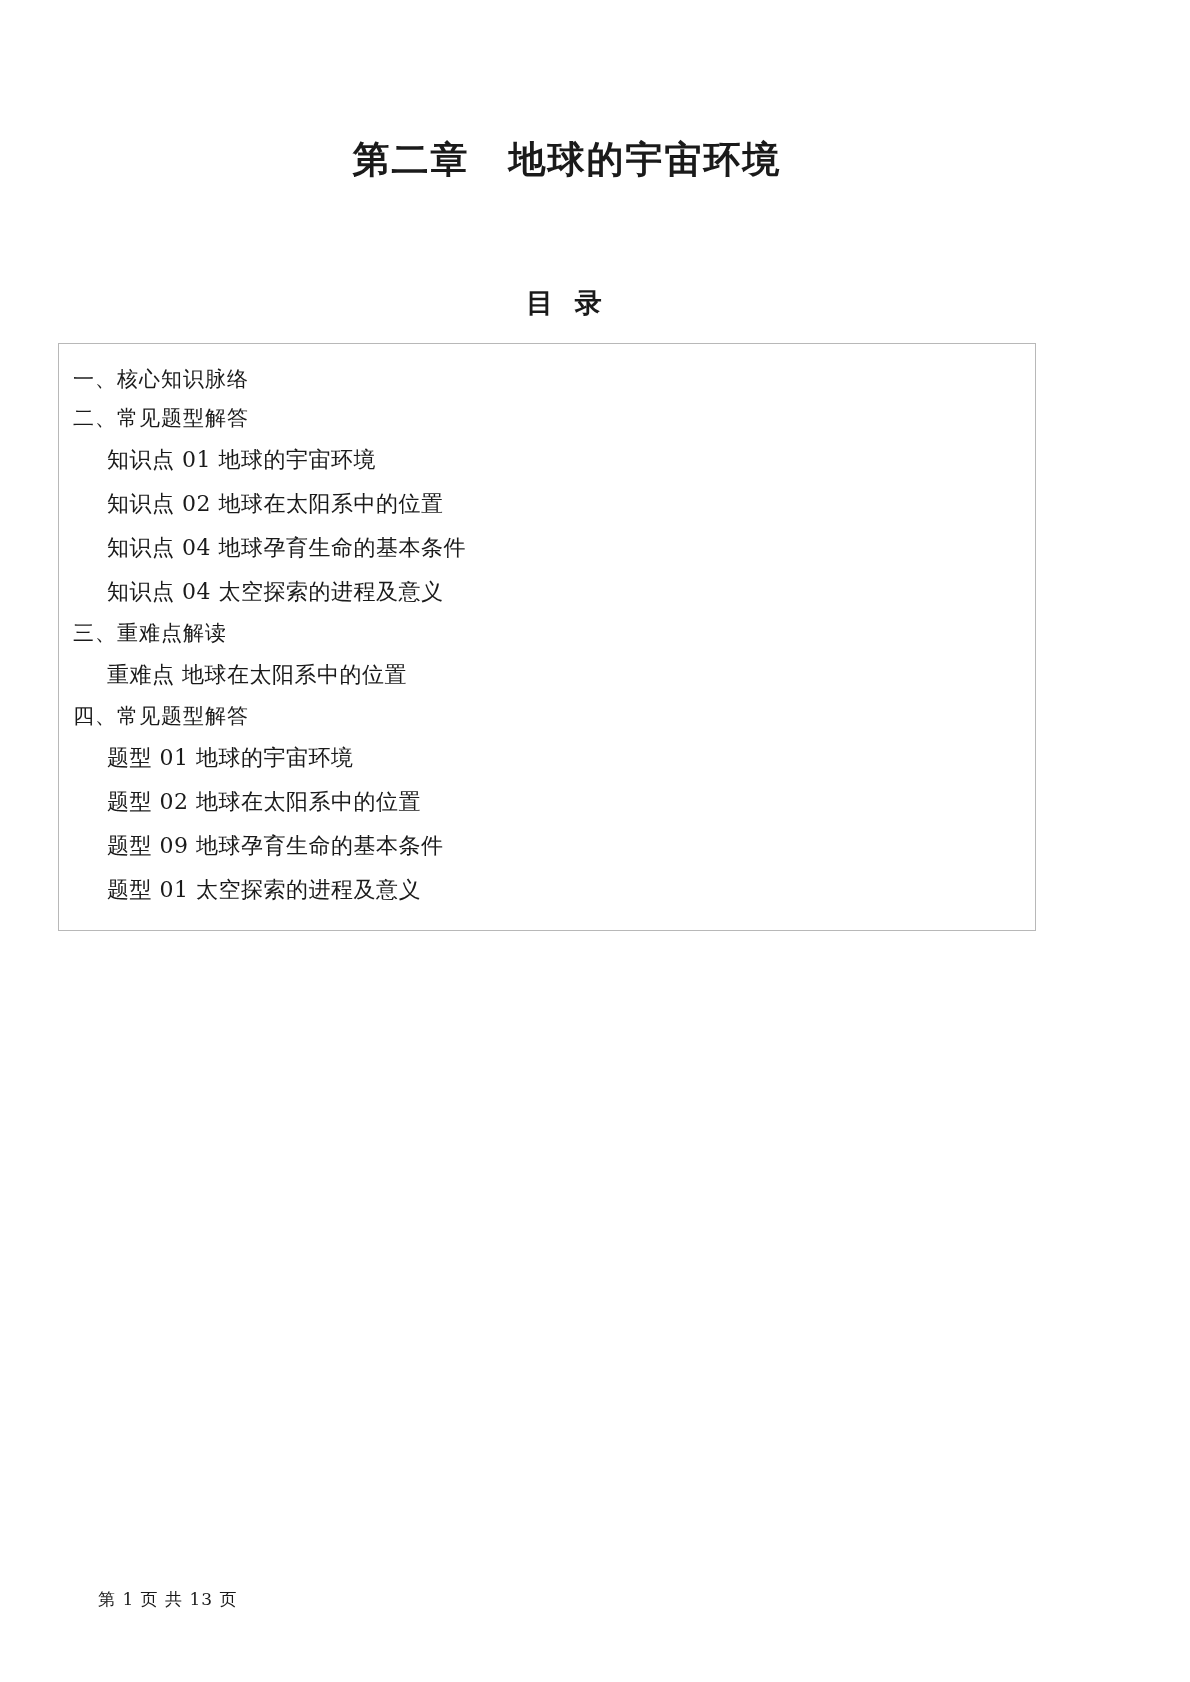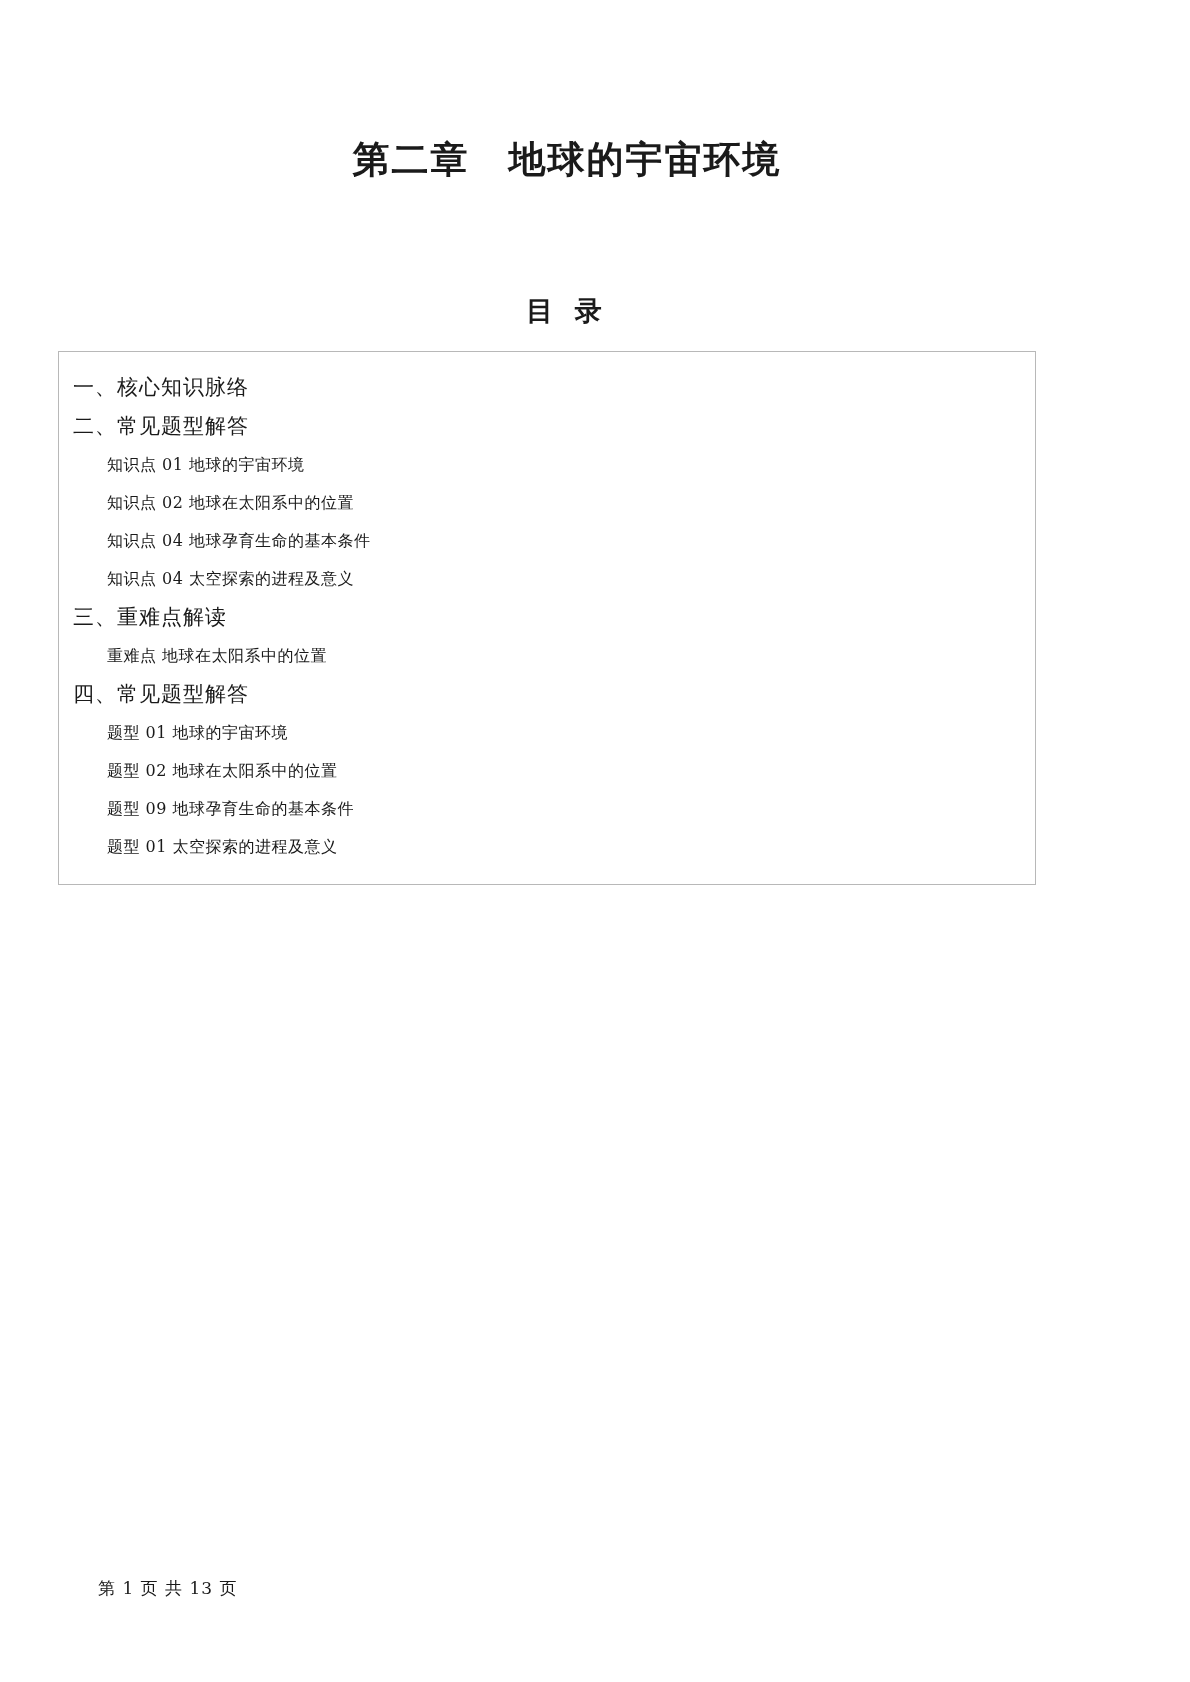--- a/index.html
+++ b/index.html
@@ -28,50 +28,50 @@
     letter-spacing: 2px;
     margin: 0;
     padding-top: 135px;
     font-family: "DejaVu Serif", "Liberation Serif", serif;
   }
   .toc-heading {
     text-align: center;
     font-size: 27px;
     font-weight: bold;
     letter-spacing: 6px;
-    margin: 12px;
+    margin: 4px;
     padding-top: 96px;
   }
   .toc-box {
     margin: 22px 98px 0 58px;
     border: 1px solid #b8b8b8;
     box-sizing: border-box;
     padding: 16px 0 18px 0;
     background: #fff;
   }
   .toc-l1 {
     font-size: 21px;
     line-height: 1.0;
     padding: 9px 0 9px 14px;
     letter-spacing: 1px;
     color: #1a1a1a;
     white-space: nowrap;
   }
   .toc-l2 {
-    font-size: 16px;
+    font-size: 22px;
     line-height: 1.0;
     padding: 11px 0 11px 48px;
     letter-spacing: 0.5px;
     color: #1a1a1a;
     white-space: nowrap;
   }
   .footer {
     position: absolute;
     left: 98px;
-    bottom: 82px;
+    bottom: 71px;
     font-size: 17px;
     letter-spacing: 1px;
     color: #1a1a1a;
     margin-top: 20px;
   }
 </style>
 </head>
 <body>
 
 <div class="page">

